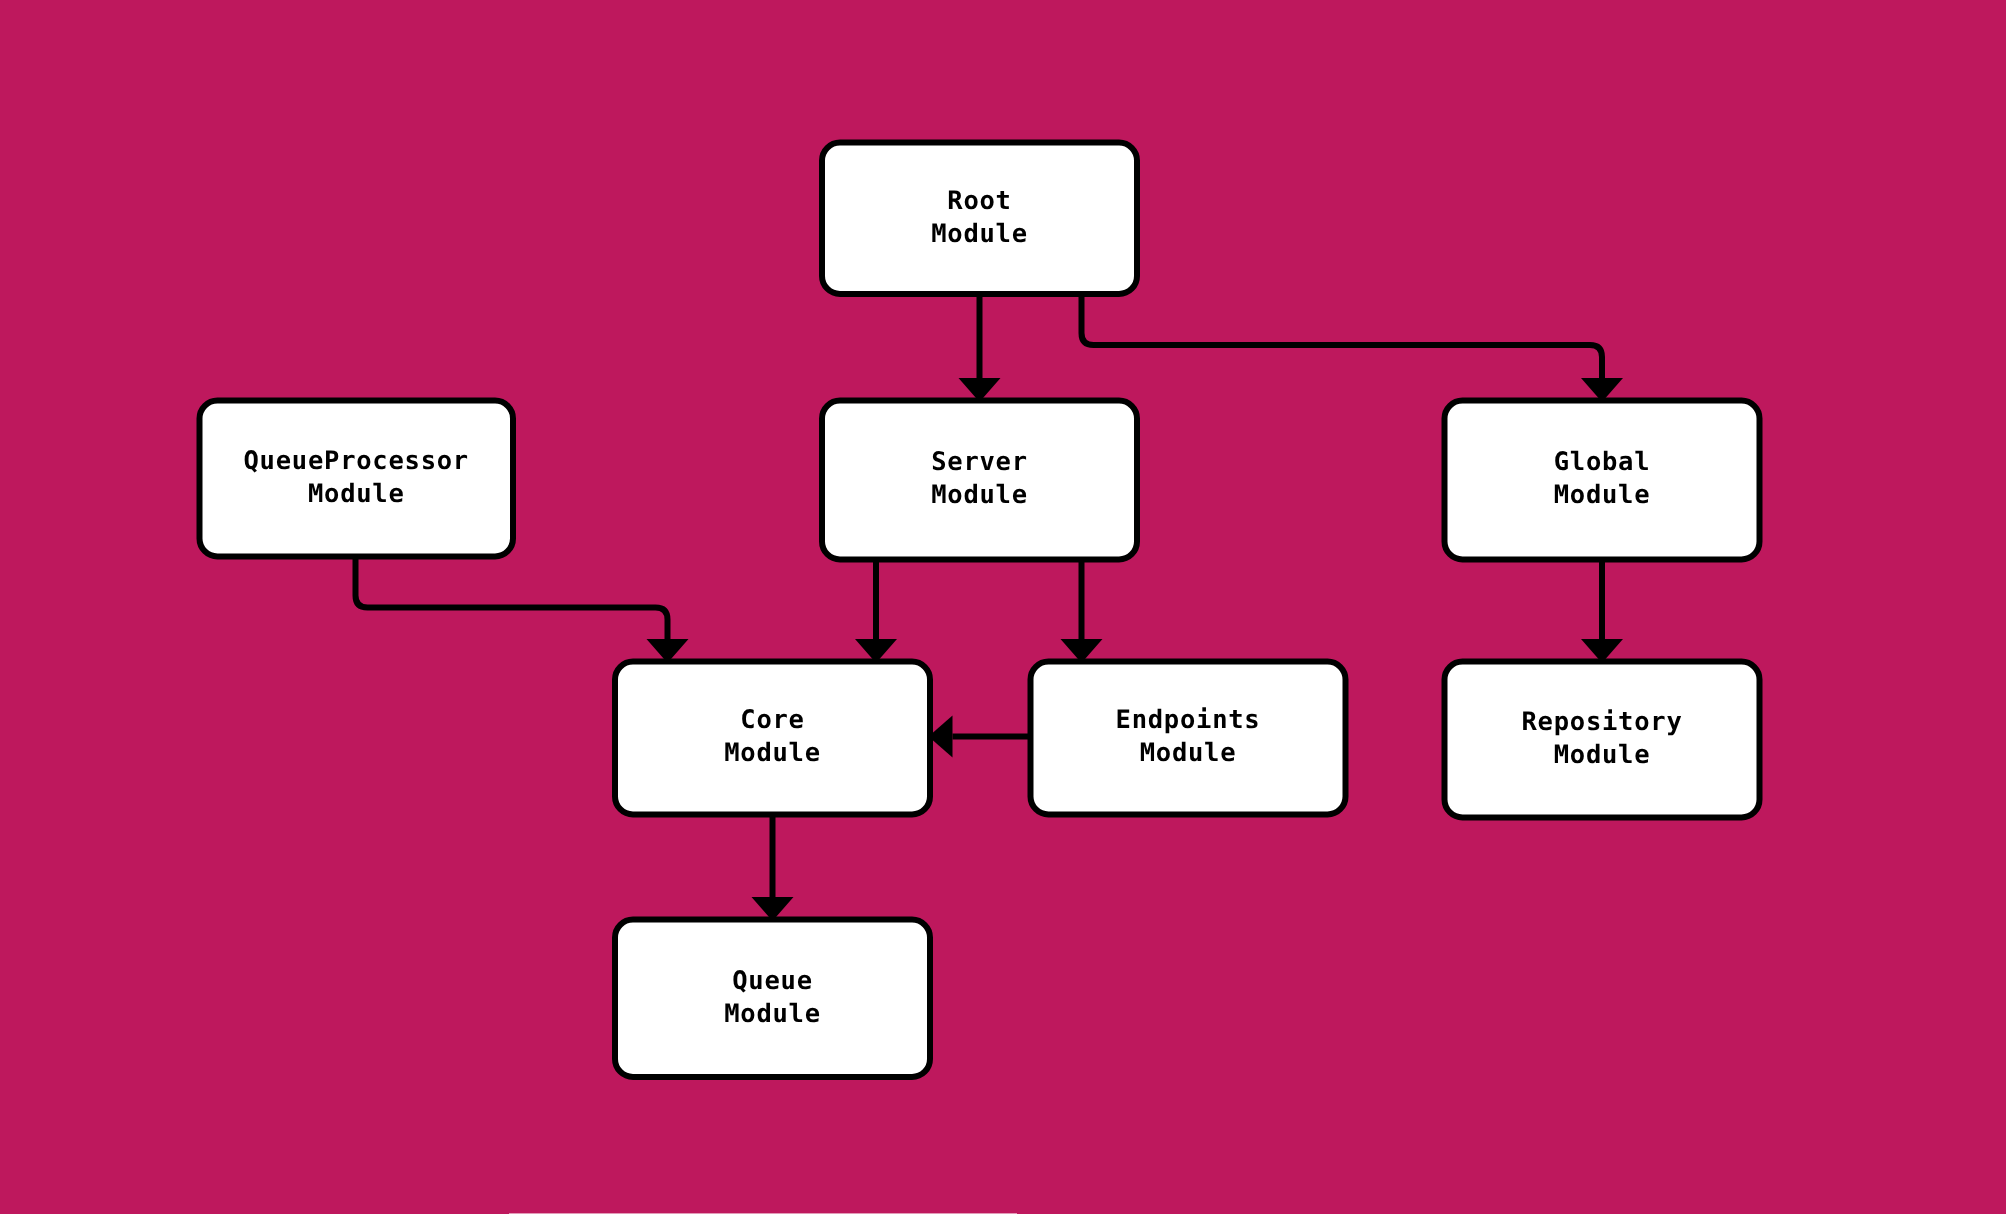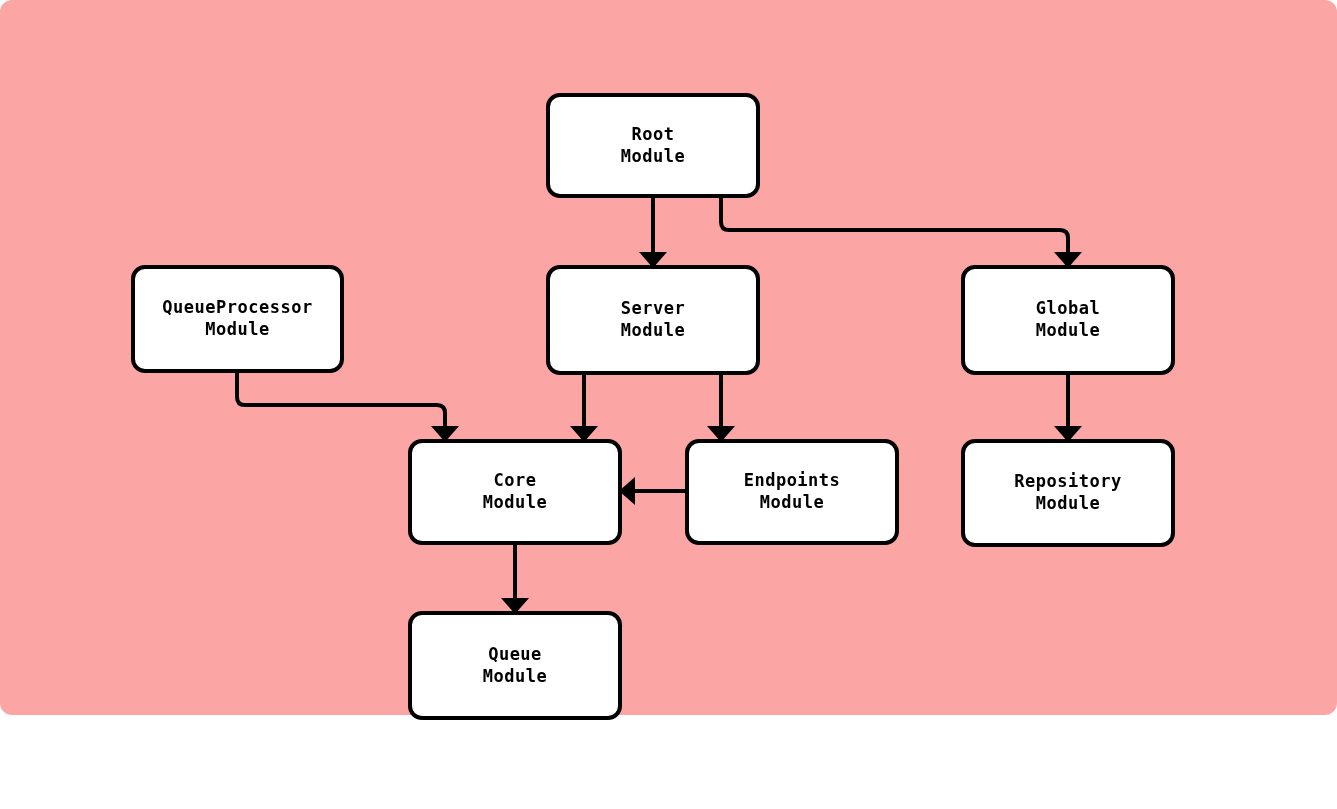--- a/index.html
+++ b/index.html
@@ -10,23 +10,22 @@
   }
   body {
     width: 1337px;
     height: 809px;
     overflow: hidden;
     font-family: "DejaVu Sans Mono", "Liberation Mono", monospace;
   }
   #diagram-root {
     position: relative;
     width: 1337px;
-    height: 715px;
-    background: #fca5a5;
-    border-radius: 12px;
+    height: 809px;
+    background: #be185d;
   }
   svg#diagram-canvas {
     display: block;
     width: 1337px;
     height: 809px;
   }
   .node-box {
     fill: #ffffff;
     stroke: #000000;
     stroke-width: 4;

